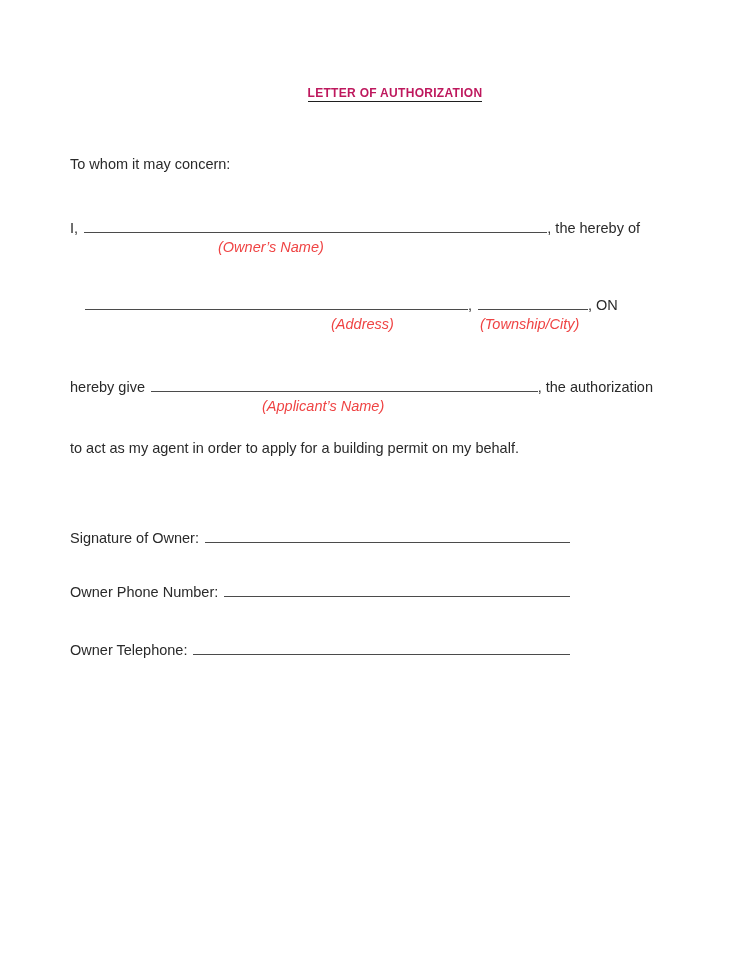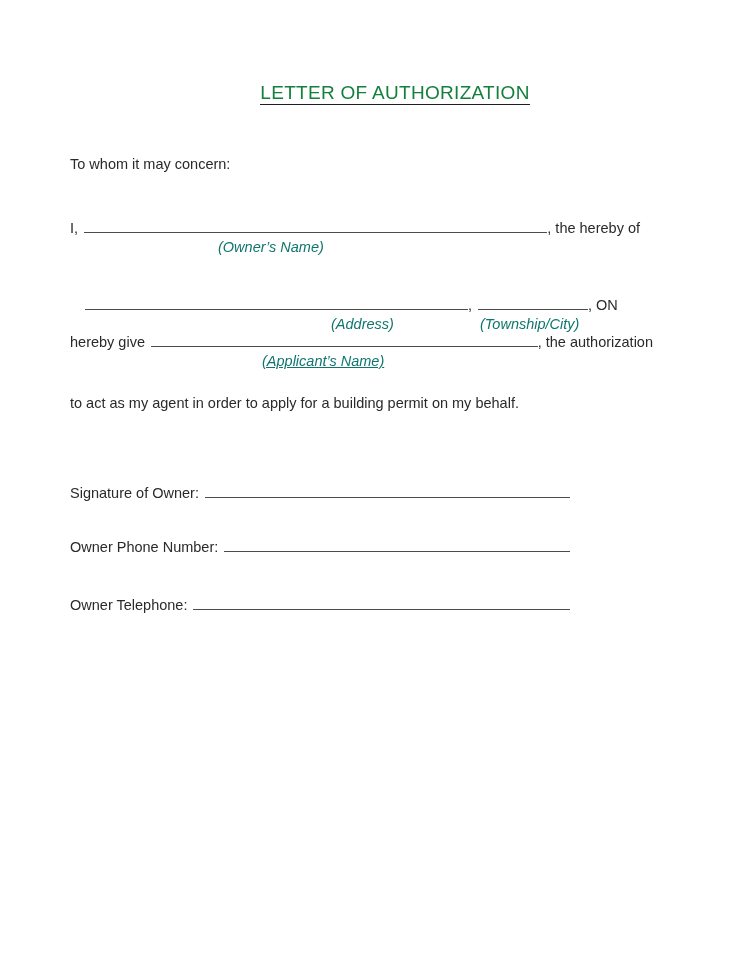--- a/index.html
+++ b/index.html
@@ -11,24 +11,24 @@
     color: #2a2a2a;
     overflow: hidden;
   }
   .content {
     margin-left: 70px;
     width: 650px;
     padding-top: 85px;
   }
   .title {
     text-align: center;
-    font-size: 19px;
-    font-weight: normal;
+    font-size: 12px;
+    font-weight: bold;
     letter-spacing: 0.3px;
-    color: #15803d;
+    color: #be185d;
     height: 18px;
     line-height: 16px;
   }
   .title .underlined {
     border-bottom: 1.6px solid #1f1f1f;
     padding-bottom: 1px;
   }
   .salutation { margin-top: 52px; height: 18px; line-height: 18px; }
 
   .row {
@@ -43,33 +43,33 @@
     height: 14px;
     border-bottom: 1.5px solid #4b4b4b;
   }
   .grow { flex: 1 1 auto; }
   .sp-l { margin-left: 6px; }
 
   .owner-row { margin-top: 46px; width: 570px; }
   .hint-row { height: 18px; line-height: 18px; position: relative; }
   .hint {
     font-style: italic;
-    color: #0f766e;
+    color: #ef4444;
   }
   .owner-hint { margin-left: 148px; }
 
   .address-row { margin-top: 40px; margin-left: 15px; width: 548px; }
   .address-blank { width: 383px; }
   .township-blank { width: 110px; }
   .address-hints .hint { position: absolute; top: 0; }
   .address-hint { left: 261px; }
   .township-hint { left: 410px; }
 
-  .applicant-row { width: 583px; }
-  .applicant-hint { margin-left: 192px; text-decoration: underline; }
+  .applicant-row { margin-top: 45px; width: 583px; }
+  .applicant-hint { margin-left: 192px; }
 
   .body-line { margin-top: 24px; height: 18px; line-height: 18px; }
 
   .field-row { width: 500px; }
   .field-row .blank { margin-left: 6px; }
   .gap-xl { margin-top: 72px; }
   .gap-xl2 { margin-top: 71px; }
   .gap-md { margin-top: 35px; }
   .gap-sm { margin-top: 39px; }
 </style>

